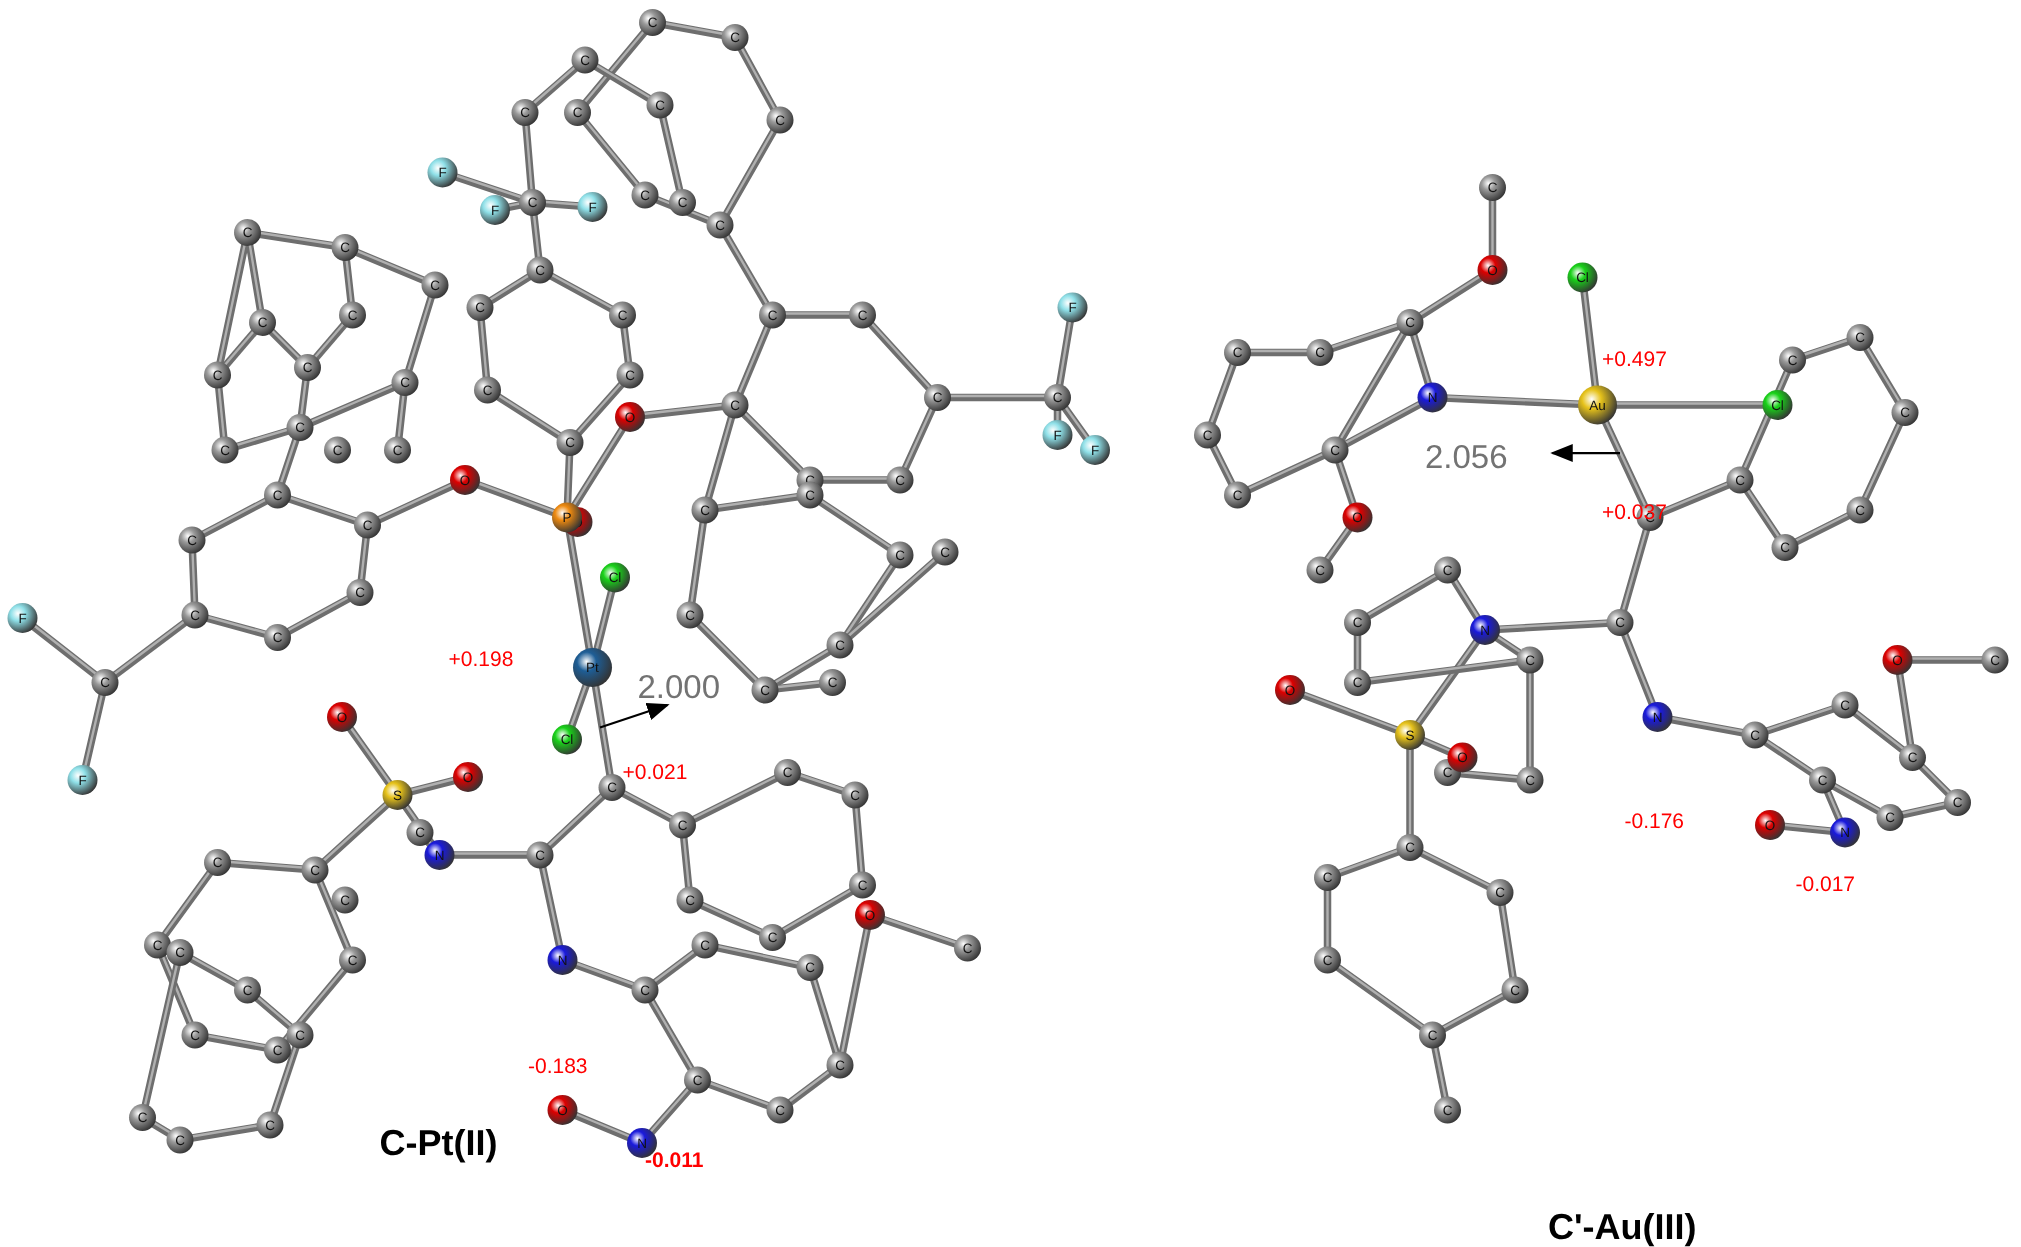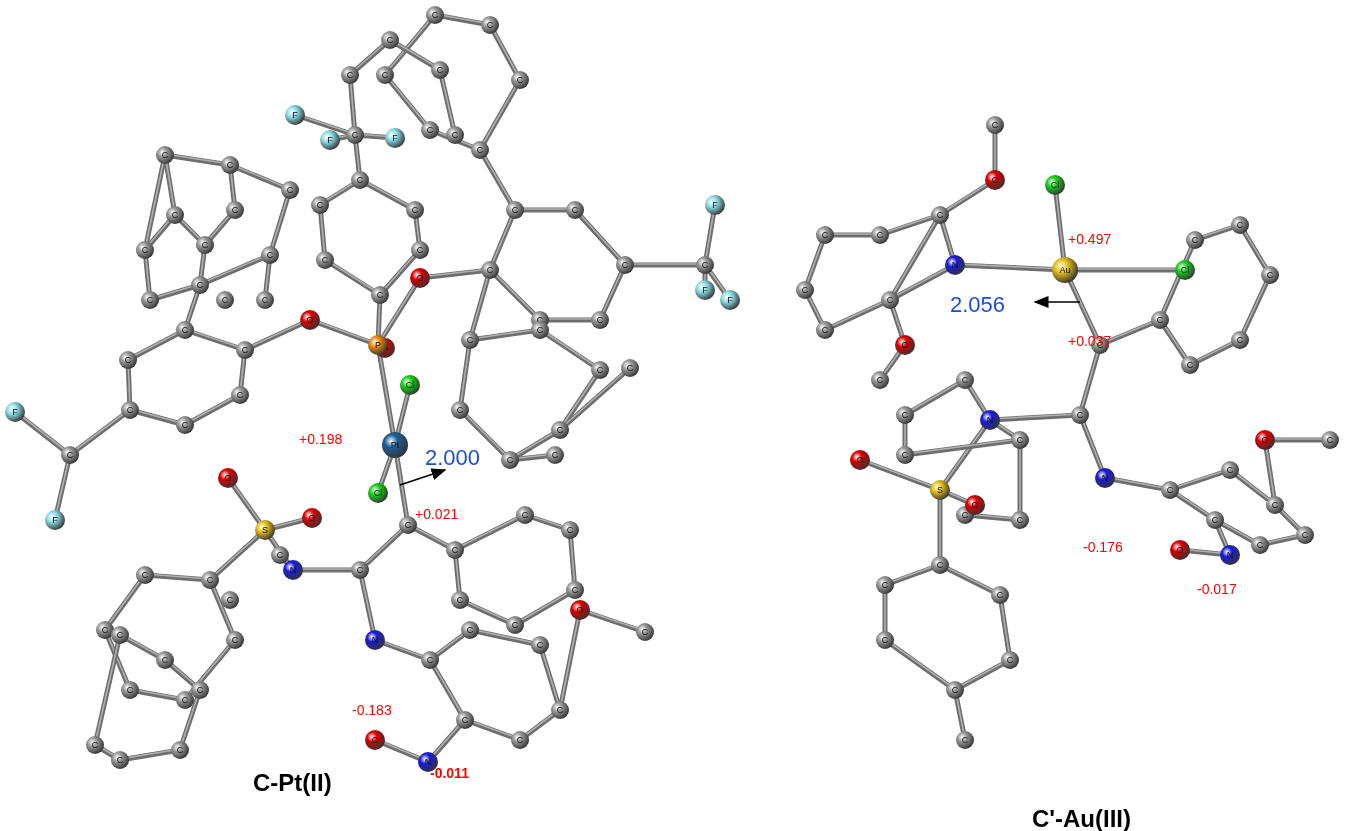--- a/index.html
+++ b/index.html
@@ -1,21 +1,21 @@
 <!DOCTYPE html>
 <html><head>
 <meta charset="utf-8">
 <style>
   html,body{margin:0;padding:0;background:#ffffff;}
   body{width:1347px;height:831px;position:relative;overflow:hidden;font-family:"Liberation Sans",sans-serif;}
   svg{position:absolute;left:0;top:0;}
   .bond{stroke:#6e6e6e;stroke-width:5;stroke-linecap:round;}
   .bondhl{stroke:#b0b0b0;stroke-width:1.6;stroke-linecap:round;}
   .lbl{position:absolute;font-size:14px;color:#ff0000;white-space:nowrap;line-height:1;}
-  .dist{position:absolute;font-size:22px;color:#1d4ed8;white-space:nowrap;line-height:1;}
+  .dist{position:absolute;font-size:22px;color:#737373;white-space:nowrap;line-height:1;}
   .caption{position:absolute;font-size:24px;font-weight:bold;color:#000;white-space:nowrap;line-height:1;}
   .atomtext{font-family:"Liberation Sans",sans-serif;font-size:9px;fill:#111;text-anchor:middle;dominant-baseline:central;}
 </style>
 </head>
 <body>
 
 <svg id="mol" width="1347" height="831">
     <defs>
       <radialGradient id="g_C" cx="35%" cy="35%" r="70%">
         <stop offset="0%" stop-color="#ffffff"></stop>
@@ -710,20 +710,20 @@
     </g>
     <line x1="400" y1="485" x2="445" y2="470" stroke="#000" stroke-width="1.5" marker-end="url(#arrow)"></line>
     <line x1="1080" y1="302" x2="1035" y2="302" stroke="#000" stroke-width="1.5" marker-end="url(#arrow)"></line>
   </svg>
 
 <div class="lbl" style="left:299px;top:432px;">+0.198</div>
 <div class="dist" style="left:425px;top:447px;">2.000</div>
 <div class="lbl" style="left:415px;top:507px;text-align:center;">+0.021</div>
 <div class="lbl" style="left:352px;top:703px;">-0.183</div>
 <div class="lbl" style="left:430px;top:766px;font-weight:bold;">-0.011</div>
-<div class="caption" style="left:253px;top:771px;">C-Pt(II)</div>
+<div class="caption" style="left:253px;top:751px;">C-Pt(II)</div>
 
 <div class="lbl" style="left:1068px;top:232px;">+0.497</div>
 <div class="dist" style="left:950px;top:294px;">2.056</div>
 <div class="lbl" style="left:1068px;top:334px;">+0.037</div>
 <div class="lbl" style="left:1083px;top:540px;text-align:center;">-0.176</div>
 <div class="lbl" style="left:1197px;top:582px;">-0.017</div>
 <div class="caption" style="left:1032px;top:797px;margin-top:10px;">C'-Au(III)</div>
 
 </body></html>

